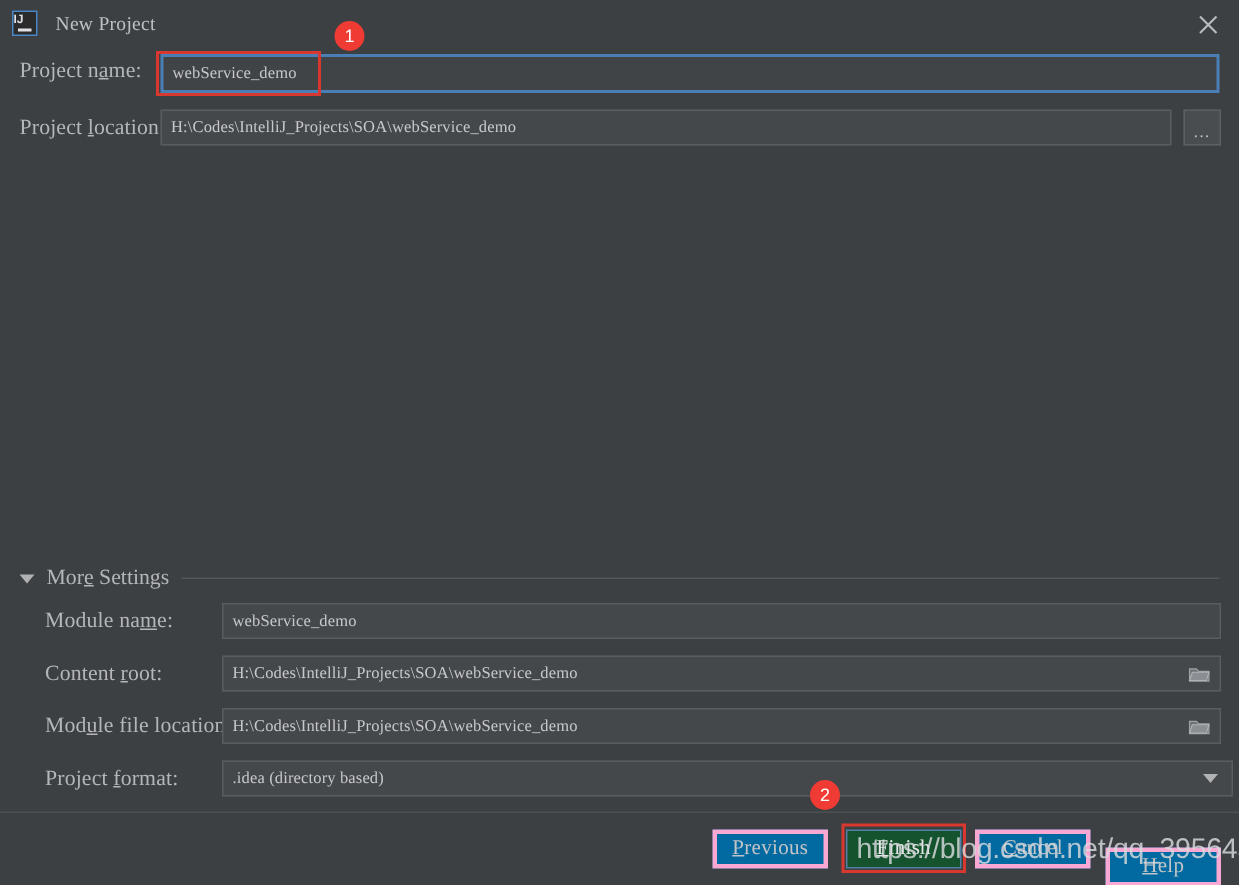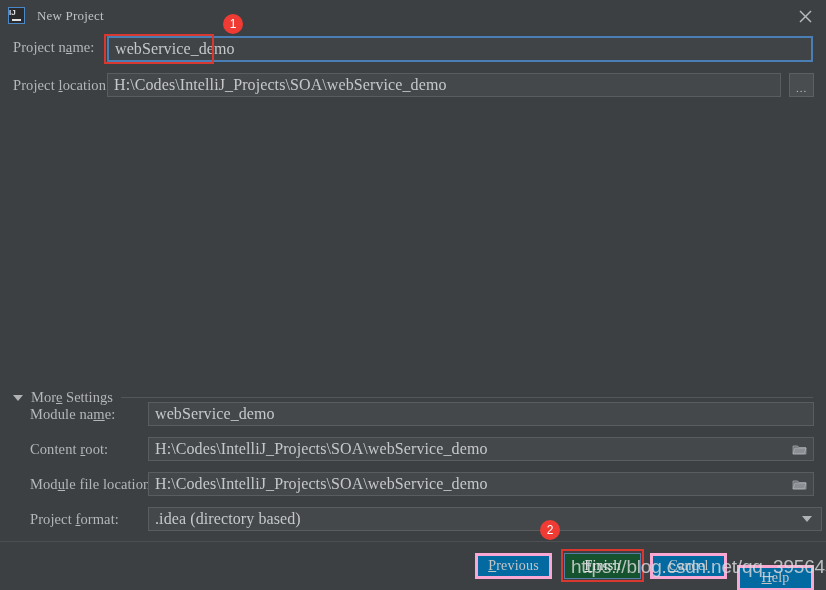--- a/index.html
+++ b/index.html
@@ -87,21 +87,21 @@
   }
   .lbl u { text-decoration: underline; text-underline-offset: 1px; }
 
   .field {
     background: #45484b;
     border: 1px solid #5a5d60;
     box-sizing: border-box;
     height: 24px;
     display: flex;
     align-items: center;
-    font-size: 16px;
+    font-size: 11px;
     color: #c6c8ca;
     padding-left: 6px;
     white-space: nowrap;
     overflow: hidden;
     letter-spacing: 0.1px;
   }
   .field.focused {
     border: 2px solid #4a7fb5;
     background: #414447;
     height: 26px;
@@ -139,21 +139,21 @@
     font-size: 11px;
     color: #c0c2c4;
     letter-spacing: 1px;
     line-height: 6px;
   }
 
   
   .more-settings {
     position: absolute;
     left: 13px;
-    top: 389px;
+    top: 377px;
     width: 800px;
     display: flex;
     align-items: center;
   }
   .tri {
     width: 0; height: 0;
     border-left: 5px solid transparent;
     border-right: 5px solid transparent;
     border-top: 6px solid #b0b2b4;
     margin-right: 8px;

